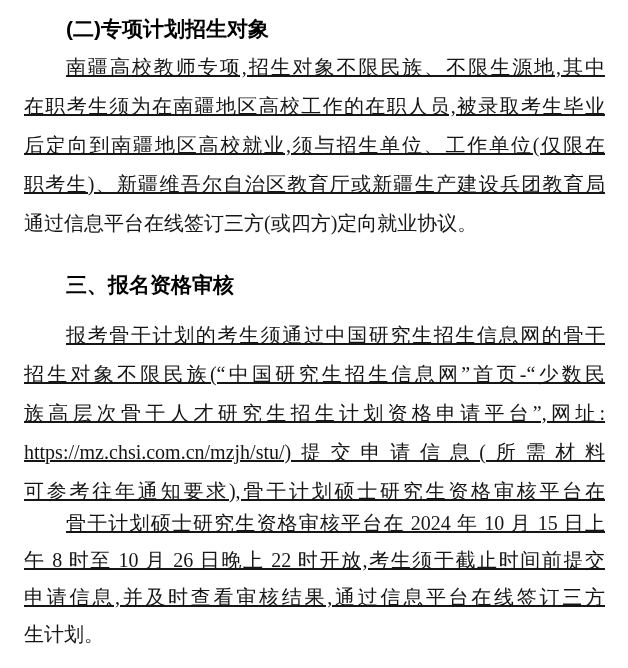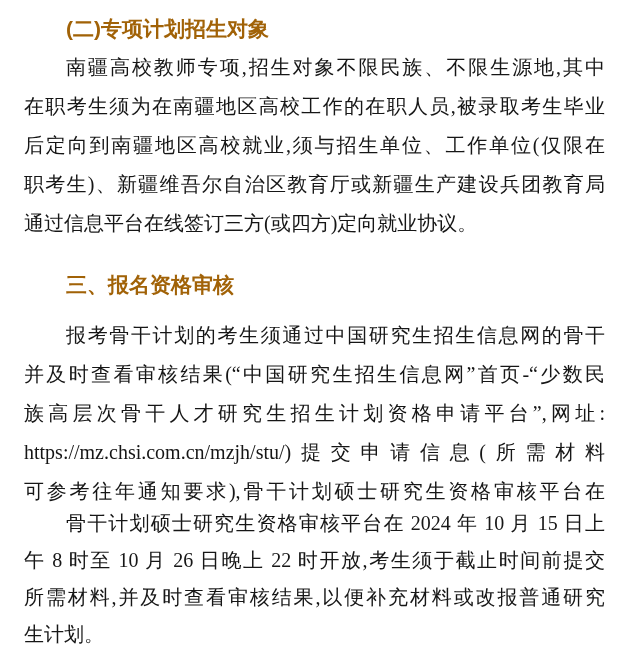--- a/index.html
+++ b/index.html
@@ -10,30 +10,30 @@
     font-family: "Liberation Serif", "DejaVu Serif", serif;
     color: #161616;
   }
   .page { padding: 9px 23px 0 24px; }
   .ln {
     font-size: 20px;
     line-height: 39px;
     height: 39px;
     overflow: hidden;
   }
-  .jf { text-align: justify; text-align-last: justify; text-justify: inter-character; }
+  .jf { text-align: justify; text-align-last: justify; text-justify: inter-character; text-decoration: underline; }
   .ind { text-indent: 42px; }
   .hd {
     font-family: "Liberation Sans", "DejaVu Sans", sans-serif;
     font-weight: 700;
     font-size: 21px;
     line-height: 39px;
     height: 39px;
     padding-left: 42px;
-    color: #a16207;
+    color: #000000;
   }
   .hd2 { margin-top: 22px; margin-bottom: 12px; }
   .p3 { margin-top: -6px; }
   .p3 .ln { line-height: 37px; height: 37px; }
 </style>
 </head>
 <body>
 
 <div class="page">
 
@@ -44,26 +44,26 @@
     <div class="ln jf">在职考生须为在南疆地区高校工作的在职人员,被录取考生毕业</div>
     <div class="ln jf">后定向到南疆地区高校就业,须与招生单位、工作单位(仅限在</div>
     <div class="ln jf">职考生)、新疆维吾尔自治区教育厅或新疆生产建设兵团教育局</div>
     <div class="ln">通过信息平台在线签订三方(或四方)定向就业协议。</div>
   </div>
 
   <div class="hd hd2">三、报名资格审核</div>
 
   <div>
     <div class="ln jf ind">报考骨干计划的考生须通过中国研究生招生信息网的骨干</div>
-    <div class="ln jf">并及时查看审核结果(“中国研究生招生信息网”首页-“少数民</div>
+    <div class="ln jf">招生对象不限民族(“中国研究生招生信息网”首页-“少数民</div>
     <div class="ln jf">族高层次骨干人才研究生招生计划资格申请平台”,网址:</div>
     <div class="ln jf">https://mz.chsi.com.cn/mzjh/stu/)提交申请信息(所需材料</div>
     <div class="ln jf">可参考往年通知要求),骨干计划硕士研究生资格审核平台在</div>
   </div>
 
   <div class="p3">
     <div class="ln jf ind">骨干计划硕士研究生资格审核平台在 2024 年 10 月 15 日上</div>
     <div class="ln jf">午 8 时至 10 月 26 日晚上 22 时开放,考生须于截止时间前提交</div>
-    <div class="ln jf">所需材料,并及时查看审核结果,以便补充材料或改报普通研究</div>
+    <div class="ln jf">申请信息,并及时查看审核结果,通过信息平台在线签订三方</div>
     <div class="ln">生计划。</div>
   </div>
 
 </div>
 
 </body></html>

